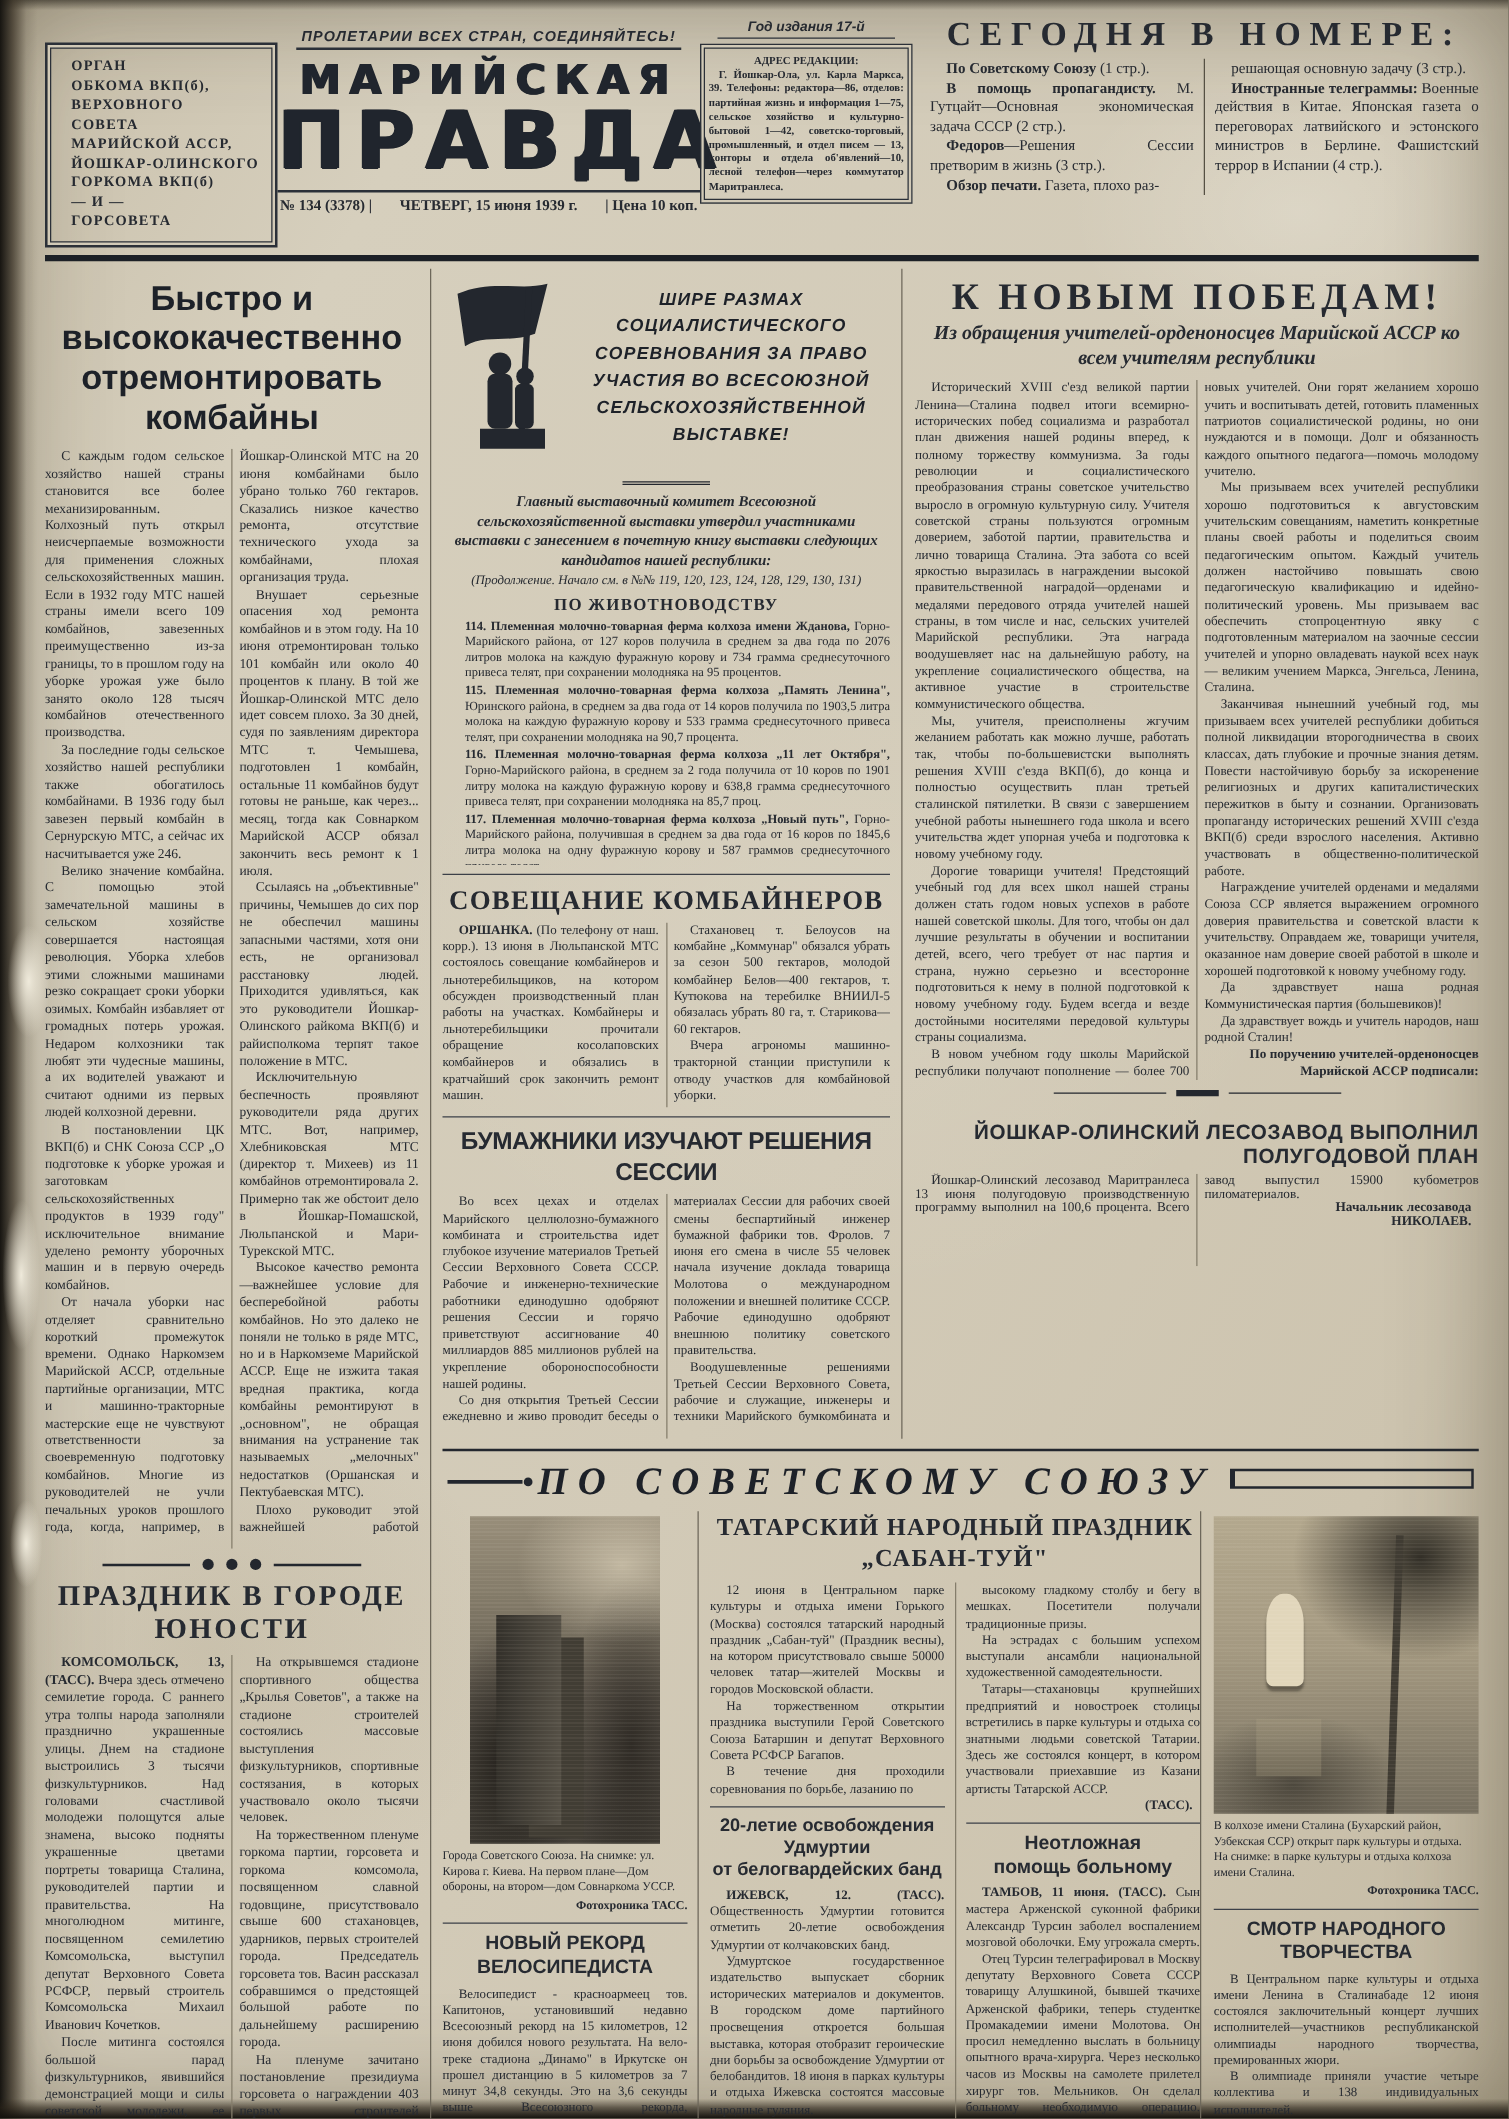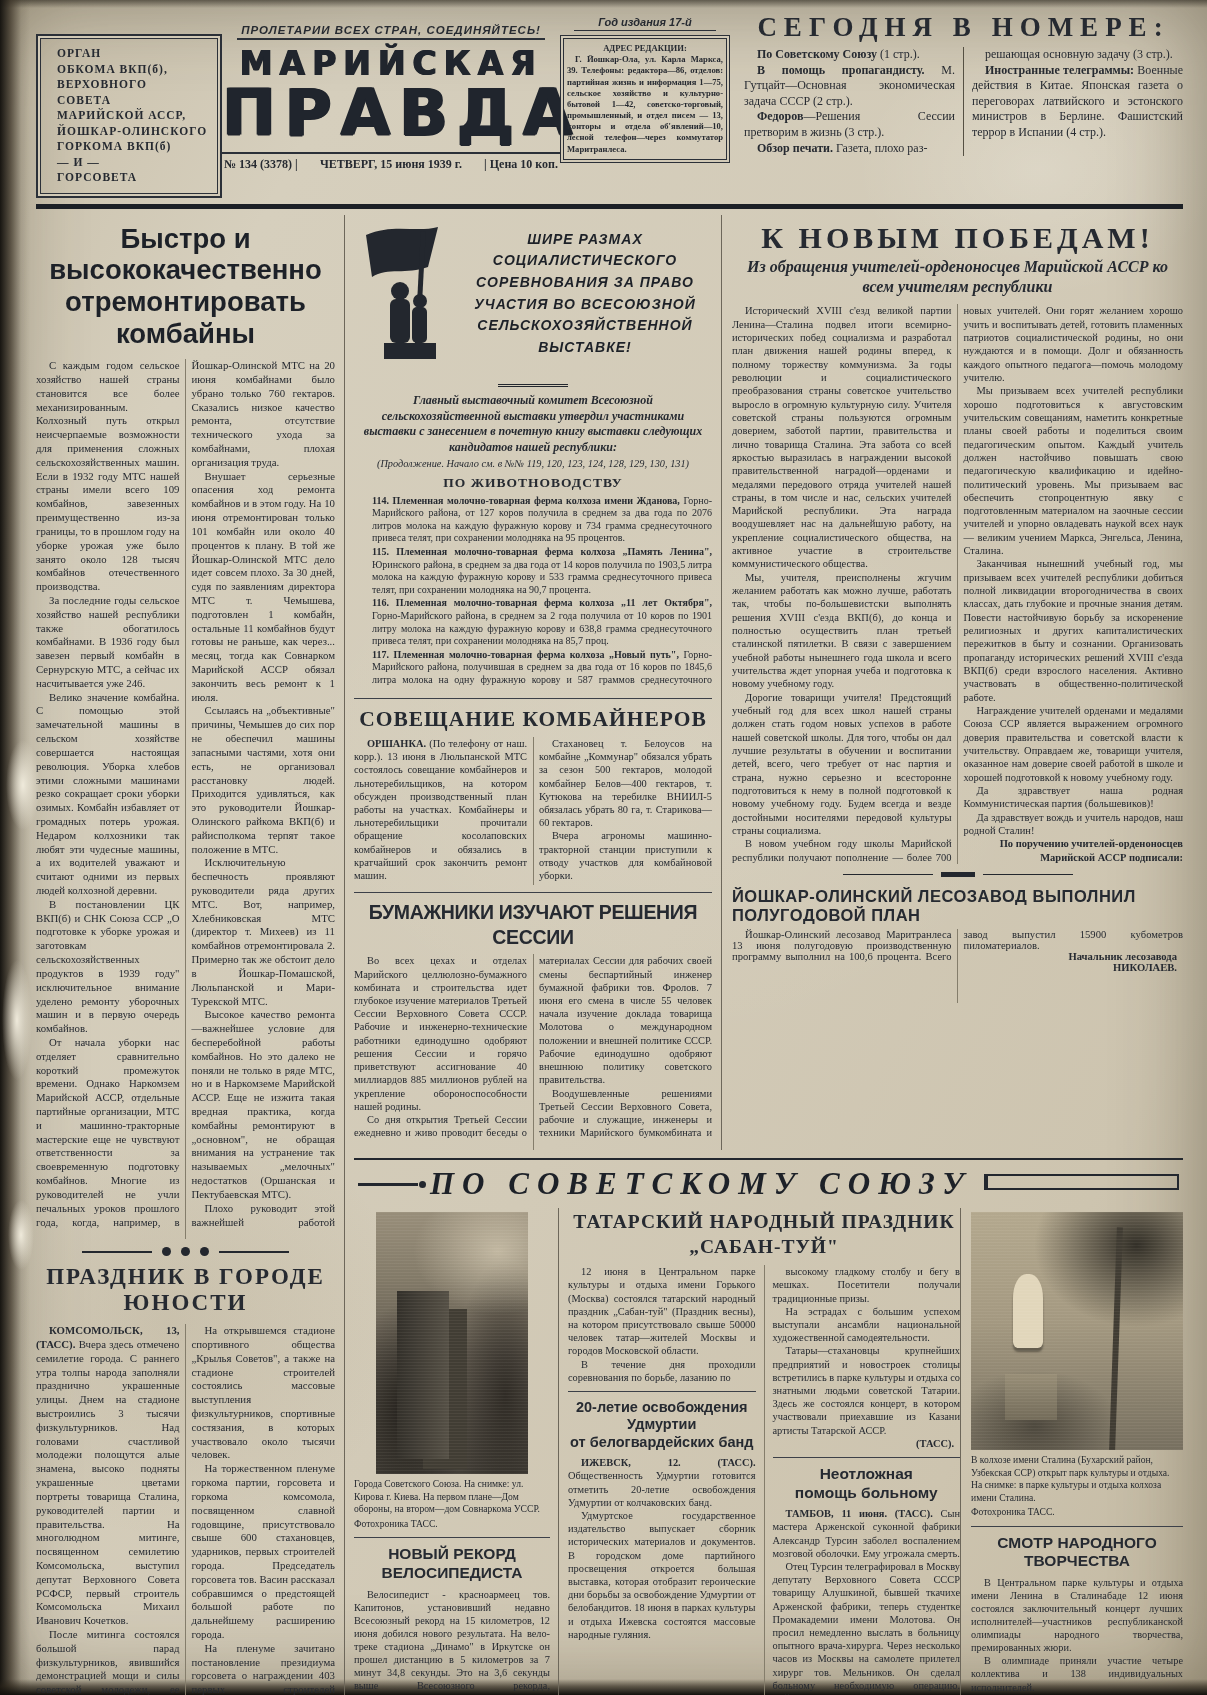--- a/index.html
+++ b/index.html
@@ -86,21 +86,21 @@
   .zhiv-items p{text-indent:0;padding-left:18px;position:relative;margin-bottom:1px;}
 
   .sovesh-title{font-weight:700;font-size:21.5px;text-align:center;letter-spacing:1px;margin:3px 0 4px;}
   .sovesh-body{height:148px;overflow:hidden;font-size:10.4px;}
   .bum-title{font-family:"Liberation Sans",sans-serif;font-weight:700;font-size:19.5px;text-align:center;margin:3px 0 5px;letter-spacing:-0.3px;}
   .bum-body{height:196px;overflow:hidden;font-size:10.4px;}
 
   .pob-title{font-weight:700;font-size:30px;letter-spacing:4px;text-align:center;margin:6px 0 2px;font-family:"Liberation Serif",serif;}
   .pob-sub{font-style:italic;font-weight:700;font-size:16px;text-align:center;line-height:1.3;margin-bottom:6px;}
   .pob-body{font-size:10.5px;line-height:1.27;height:560px;overflow:hidden;}
-  .les-title{font-family:"Liberation Sans",sans-serif;font-weight:700;font-size:16.5px;text-align:left;margin:10px 0 4px;letter-spacing:0.5px;}
+  .les-title{font-family:"Liberation Sans",sans-serif;font-weight:700;font-size:16.5px;text-align:right;margin:20px 0 4px;letter-spacing:0.5px;}
   .les-body{font-size:10.6px;}
   .les-body{column-count:2;column-gap:12px;column-rule:1px solid #847d6b;height:74px;overflow:hidden;}
 
   
   .rest-bottom{border-top:2px solid #23272e;margin-top:8px;padding-top:4px;flex:1;overflow:hidden;}
   .soyuz-banner{display:flex;align-items:center;gap:12px;margin:2px 4px 6px;}
   .soyuz-banner .l1{flex:0 0 60px;border-top:3px solid #23272e;position:relative;}
   .soyuz-banner .l1::after{content:"";position:absolute;right:-8px;top:-5px;width:7px;height:7px;border-radius:50%;background:#23272e;}
   .soyuz-title{font-style:italic;font-weight:700;font-size:31px;letter-spacing:8px;white-space:nowrap;color:#1d2128;}
   .soyuz-banner .l2{flex:1;height:12px;border:2px solid #23272e;border-left:4px solid #23272e;margin-top:-4px;}
@@ -109,21 +109,21 @@
   .bmid{width:392px;border-left:1px solid #6d675a;padding-left:9px;}
   .bmid-cols{display:flex;}
   .bm{flex:1;font-size:10.4px;line-height:1.27;}
   .bm + .bm{border-left:1px solid #847d6b;margin-left:8px;padding-left:8px;}
   .bcol4{flex:1;border-left:1px solid #6d675a;padding-left:10px;}
   .sab-title{font-size:19.5px;font-weight:700;text-align:center;letter-spacing:1px;line-height:1.25;margin:2px 0 6px;}
   .small-hl{font-family:"Liberation Sans",sans-serif;font-weight:700;text-align:center;line-height:1.2;margin:4px 0 5px;}
   .small-hl.s15{font-size:15.5px;}
   .small-hl.s14{font-size:14.5px;}
   .caption{font-size:9.6px;line-height:1.3;margin-top:4px;}
-  .caption .cr{display:block;font-weight:400;margin-top:2px;}
+  .caption .cr{display:block;text-align:right;font-weight:700;margin-top:2px;}
   .bsmall{font-size:10.3px;line-height:1.27;}
 
   
   .photo{position:relative;overflow:hidden;filter:sepia(.25) contrast(.95);}
   .photo-kiev{width:152px;height:262px;margin:4px auto 0;
     background:
       radial-gradient(90px 150px at 20% 75%, rgba(20,18,14,.85), transparent 70%),
       radial-gradient(120px 90px at 80% 15%, rgba(235,230,215,.5), transparent 70%),
       radial-gradient(70px 180px at 85% 70%, rgba(25,22,18,.7), transparent 75%),
       linear-gradient(180deg,#8f8878 0%,#7a7465 25%,#57524a 55%,#3b3832 100%);}
@@ -347,20 +347,21 @@
 
             <div class="bmid">
               <div class="sab-title">
                 <span>ТАТАРСКИЙ НАРОДНЫЙ ПРАЗДНИК</span><br>
                 <span>„САБАН-ТУЙ"</span>
               </div>
               <div class="bmid-cols">
                 <div class="bm">
                   <div class="paras">
                       <p>12 июня в Центральном парке культуры и отдыха имени Горького (Москва) состоялся татарский народный праздник „Сабан-туй" (Праздник весны), на котором присутствовало свыше 50000 человек татар—жителей Москвы и городов Московской области.</p>
+                      <p>На торжественном открытии праздника выступили Герой Советского Союза Батаршин и депутат Верховного Совета РСФСР Багапов.</p>
                       <p>В течение дня проходили соревнования по борьбе, лазанию по</p>
                     </div>
                   <hr class="sep">
                   <div class="small-hl s14">
                     <span>20-летие освобождения</span><br>
                     <span>Удмуртии</span><br>
                     <span>от белогвардейских банд</span>
                   </div>
                   <div class="paras">
                       <p><b>ИЖЕВСК, 12. (ТАСС).</b> Общественность Удмуртии готовится отметить 20-летие освобождения Удмуртии от колчаковских банд.</p>

